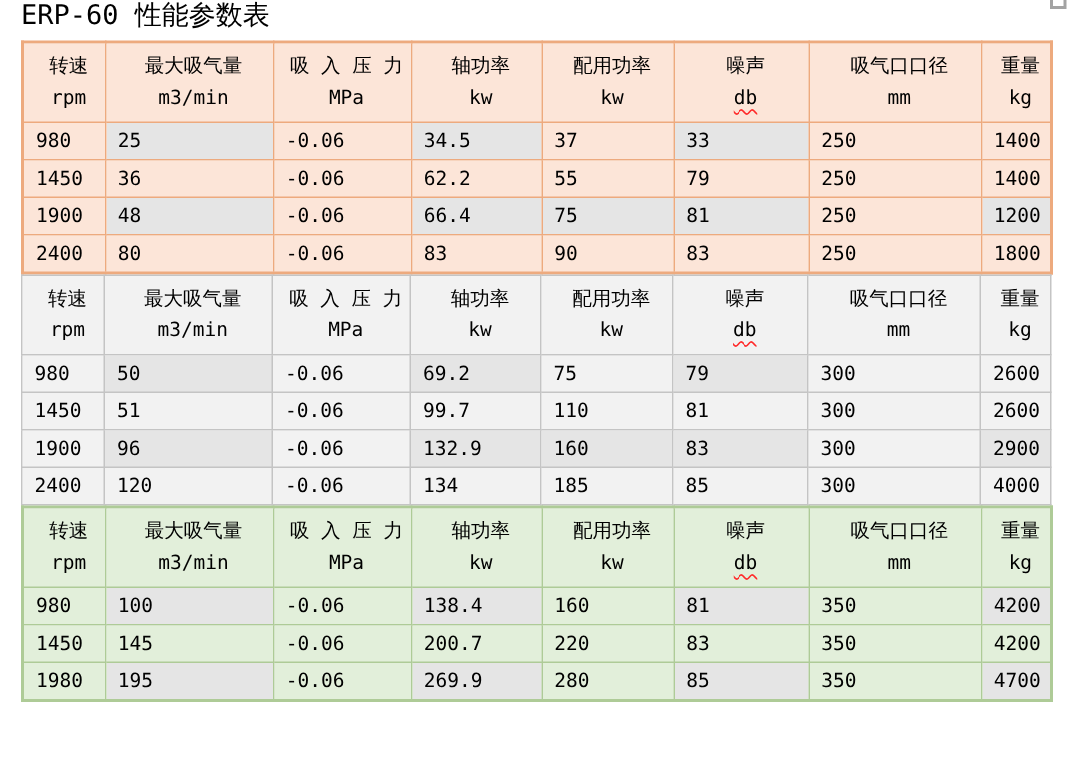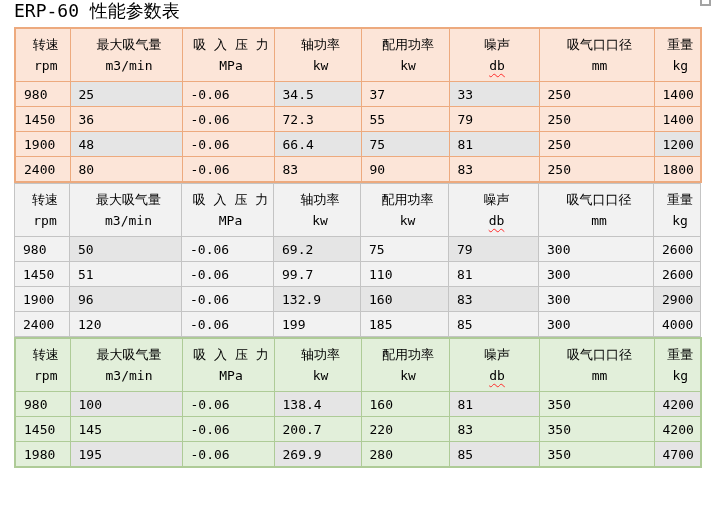--- a/index.html
+++ b/index.html
@@ -132,21 +132,21 @@
               <td class="white">34.5</td>
               <td>37</td>
               <td class="white">33</td>
               <td>250</td>
               <td>1400</td>
             </tr>
             <tr>
               <td>1450</td>
               <td>36</td>
               <td>-0.06</td>
-              <td>72.3</td>
+              <td>62.2</td>
               <td>55</td>
               <td>79</td>
               <td>250</td>
               <td>1400</td>
             </tr>
             <tr>
               <td>1900</td>
               <td class="white">48</td>
               <td>-0.06</td>
               <td class="white">66.4</td>
@@ -244,21 +244,21 @@
               <td class="white">132.9</td>
               <td class="white">160</td>
               <td class="white">83</td>
               <td>300</td>
               <td class="white">2900</td>
             </tr>
             <tr>
               <td>2400</td>
               <td>120</td>
               <td>-0.06</td>
-              <td>199</td>
+              <td>134</td>
               <td>185</td>
               <td>85</td>
               <td>300</td>
               <td>4000</td>
             </tr>
           </tbody>
         </table>
       </div>
       <div class="section section-3">
         <table class="tbl theme-green" style="--fill: #e2efda; --border: #aecb97;">

